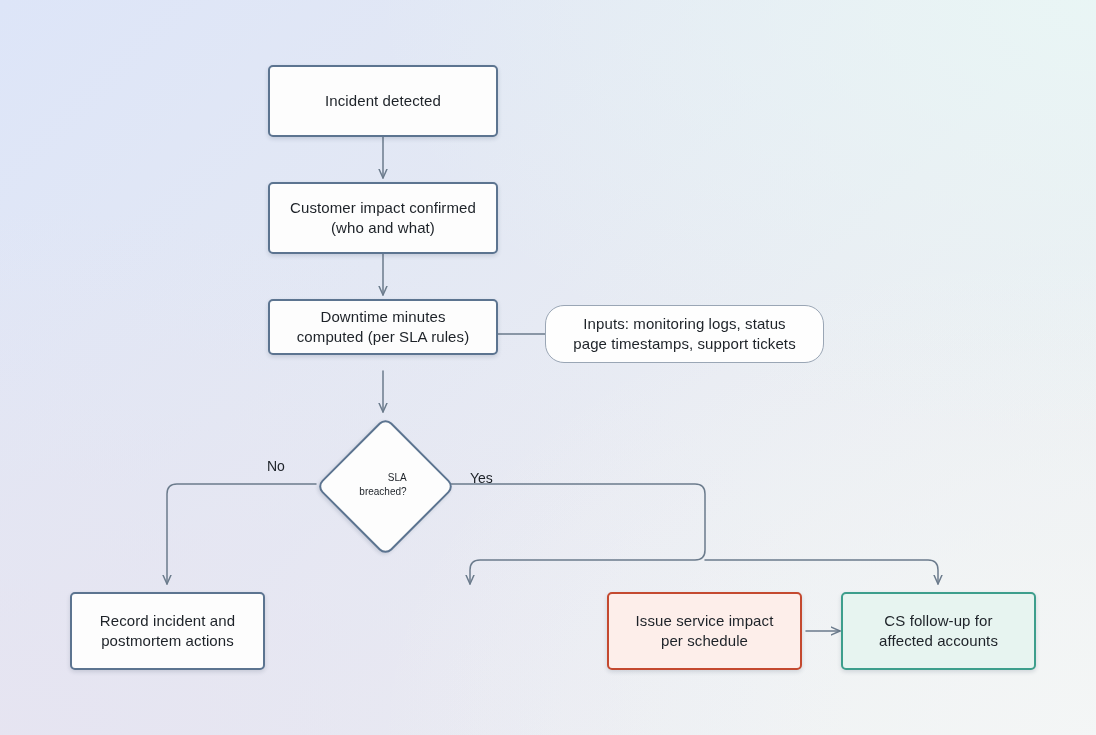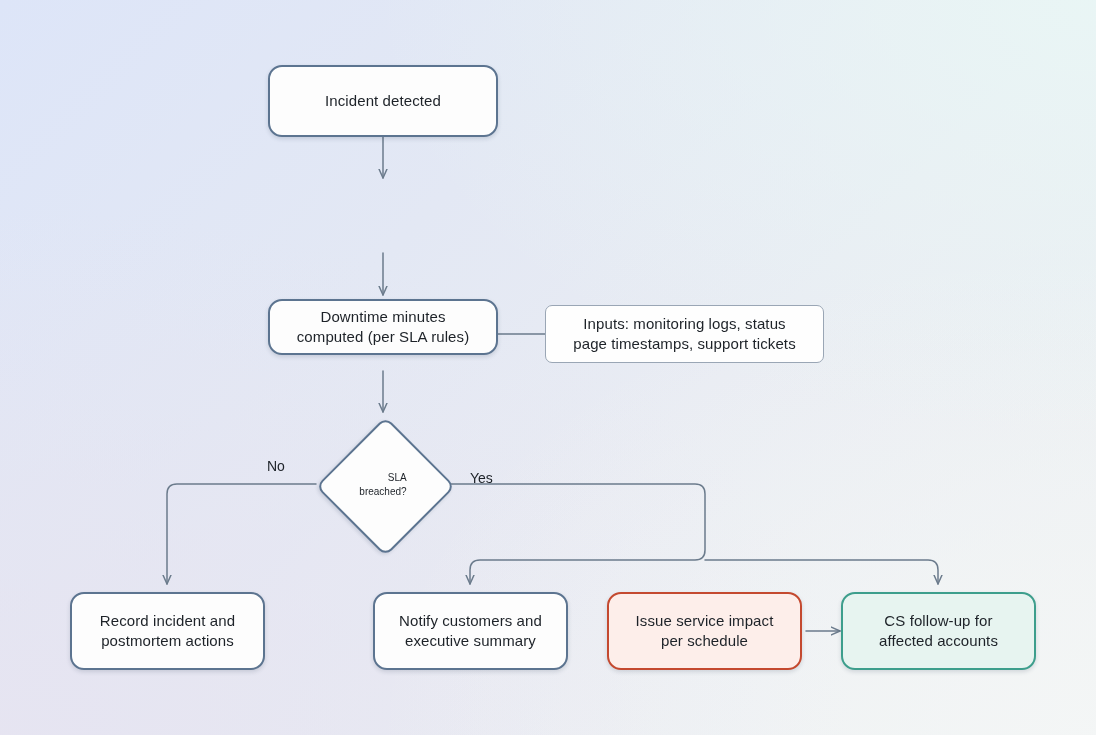--- a/index.html
+++ b/index.html
@@ -36,21 +36,21 @@
   }
 
   
   .node {
     position: absolute;
     box-sizing: border-box;
     display: flex;
     align-items: center;
     justify-content: center;
     text-align: center;
-    border-radius: 14px;
+    border-radius: 5px;
     background: #fdfdfd;
     border: 2.5px solid #5c7490;
     color: #1d2228;
     font-size: 15px;
     line-height: 1.32;
     letter-spacing: 0.1px;
     padding: 4px 10px;
     box-shadow: 0 2px 4px rgba(40,55,80,0.16);
   }
   .node .label {
@@ -145,27 +145,31 @@
       <path d="M 705 560 L 928 560 Q 938 560 938 570 L 938 584" marker-end="url(#arrow)"></path>
 
       <path d="M 806 631 L 840 631" marker-end="url(#arrow)"></path>
     </g>
   </svg>
 
   <div class="node" style="left:268px; top:65px; width:230px; height:72px;">
     <span class="label">Incident detected</span>
   </div>
 
+  <div class="node" style="left:268px; top:182px; width:230px; height:72px;">
+    <span class="label">Customer impact confirmed
+(who and what)</span>
+  </div>
 
   <div class="node" style="left:268px; top:299px; width:230px; height:56px;">
     <span class="label">Downtime minutes
 computed (per SLA rules)</span>
   </div>
 
-  <div class="node note" style="left:545px; top:305px; width:279px; height:58px;">
+  <div class="node note" style="left:545px; top:305px; width:279px; height:58px;border-radius:19px;">
     <span class="label">Inputs: monitoring logs, status
 page timestamps, support tickets</span>
   </div>
 
   <div class="decision" style="left:316px; top:417px; width:134px; height:135px;">
     <span class="diamond-shape"></span>
     <span class="diamond-text">SLA
 breached?</span>
   </div>
 
@@ -175,24 +179,20 @@
 
   <div class="edge-label" style="left:470px; top:470px;">
     <span>Yes</span>
   </div>
 
   <div class="node" style="left:70px; top:592px; width:195px; height:78px;">
     <span class="label">Record incident and
 postmortem actions</span>
   </div>
 
-  <div class="node" style="left:373px; top:592px; width:195px; height:78px;">
-    <span class="label">Notify customers and
-executive summary</span>
-  </div>
 
   <div class="node accent-red" style="left:607px; top:592px; width:195px; height:78px;">
     <span class="label">Issue service impact
 per schedule</span>
   </div>
 
   <div class="node accent-teal" style="left:841px; top:592px; width:195px; height:78px;">
     <span class="label">CS follow-up for
 affected accounts</span>
   </div>

